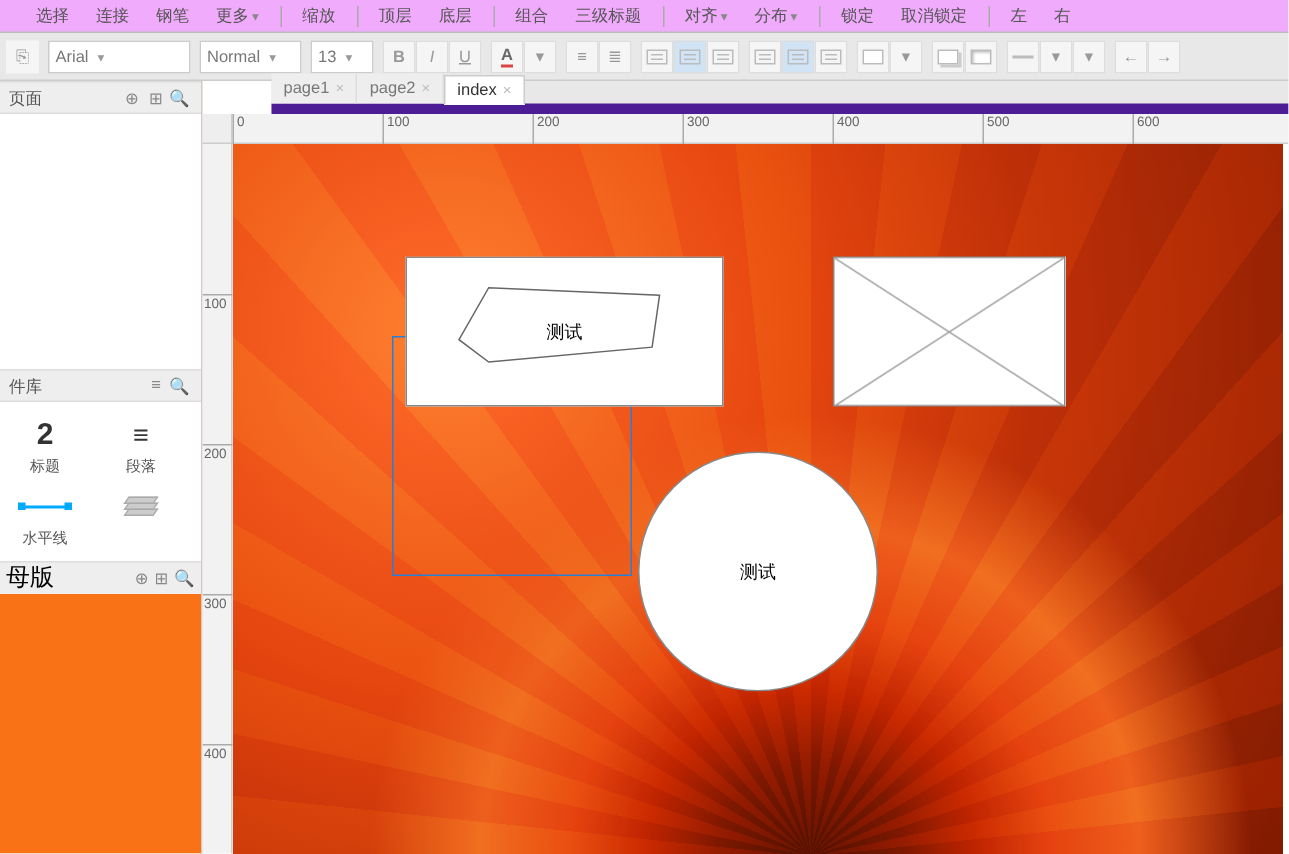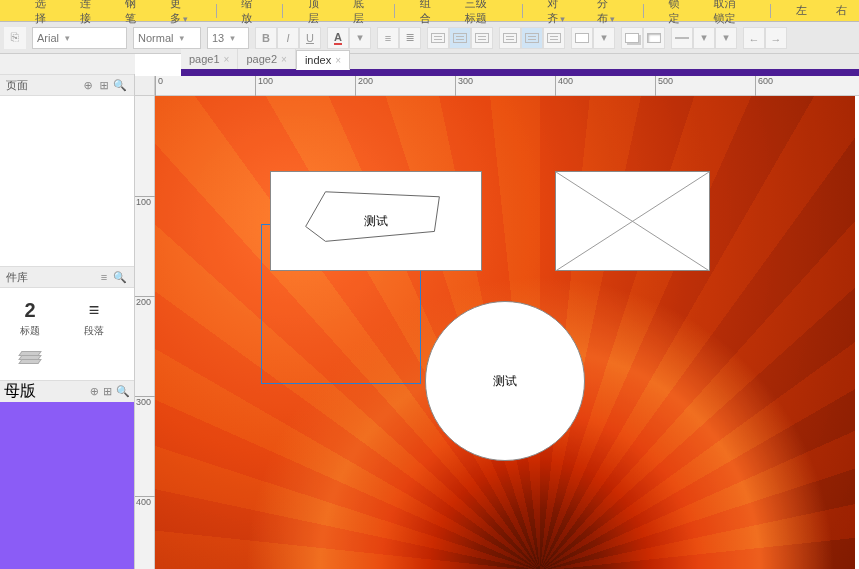--- a/index.html
+++ b/index.html
@@ -1,38 +1,38 @@
 <!DOCTYPE html>
 <html><head>
 <meta charset="utf-8">
 <style>
 * { box-sizing: border-box; margin: 0; padding: 0; font-family: Arial, sans-serif; }
 body { width: 859px; height: 569px; overflow: hidden; background: #f0f0f0; }
 
 
-.toolbar-1 { height: 22px; background: #fde047; display: flex; align-items: center; padding: 0 4px; font-size: 11px; color: #555; gap: 13px; border-bottom: 1px solid #bbb; }
+.toolbar-1 { height: 22px; background: #f0abfc; display: flex; align-items: center; padding: 0 4px; font-size: 11px; color: #555; gap: 2px; border-bottom: 1px solid #bbb; }
 .toolbar-1 .spacer { flex: 0 0 auto; width: 10px; }
 .toolbar-1 .btn { padding: 0 8px; cursor: pointer; }
 .toolbar-1 .sep { width: 1px; height: 14px; background: #aaa; margin: 0 4px; }
 .downarrow::after { content: "▾"; font-size: 9px; margin-left: 2px; color: #888; }
 
 
 .toolbar-2 { height: 32px; background: #e8e8e8; display: flex; align-items: center; padding: 0 4px; gap: 6px; border-bottom: 1px solid #ccc; }
 .dropdown { display: flex; align-items: center; background: #fff; border: 1px solid #ccc; height: 22px; padding: 0 4px; font-size: 11px; color: #777; cursor: pointer; }
 .dropdown .dd-arrow { margin-left: 6px; font-size: 9px; color: #999; }
 .icon-btn { width: 22px; height: 22px; display: flex; align-items: center; justify-content: center; border: 1px solid transparent; cursor: pointer; font-size: 11px; color: #999; background: #f5f5f5; }
 .icon-btn.sel { background: #d0e4f5; border-color: #9cc; }
 .icon-group { display: flex; gap: 0; }
 .icon-group .icon-btn { border: 1px solid #ddd; }
 
 
 .main { display: flex; height: calc(569px - 54px); }
 
 
-.sidebar { width: 135px; background: #8b5cf6; display: flex; flex-direction: column; border-right: 1px solid #ccc; margin-top: 20px; }
+.sidebar { width: 135px; background: #f97316; display: flex; flex-direction: column; border-right: 1px solid #ccc; }
 .panel-header { height: 22px; background: #eee; display: flex; align-items: center; padding: 0 6px; font-size: 11px; color: #555; border-bottom: 1px solid #ddd; border-top: 1px solid #ddd; }
 .panel-header .hspacer { flex: 1; }
 .panel-header .hicon { width: 16px; height: 16px; display: flex; align-items: center; justify-content: center; font-size: 11px; color: #888; cursor: pointer; }
 .panel-body { flex: 0 0 auto; }
 .lib-body { padding: 8px 0; display: flex; flex-wrap: wrap; gap: 6px 4px; }
 .lib-item { width: 60px; text-align: center; font-size: 11px; color: #555; cursor: pointer; }
 .lib-item .lib-icon { height: 28px; display: flex; align-items: center; justify-content: center; font-weight: bold; color: #333; }
 .lib-item .lib-icon.big { font-size: 20px; }
 .lib-label { font-size: 10px; }
 .lib-hr { width: 30px; height: 2px; background: #0af; position: relative; }
@@ -212,20 +212,26 @@
       <div class="lib-item">
         <div class="lib-icon big">2</div>
         <div class="lib-label">标题</div>
       </div>
       <div class="lib-item">
         <div class="lib-icon" style="font-size:18px">≡</div>
         <div class="lib-label">段落</div>
       </div>
       <div class="lib-item">
         <div class="lib-icon">
+            <span class="lib-hr"></span>
+          </div>
+        <div class="lib-label">水平线</div>
+      </div>
+      <div class="lib-item">
+        <div class="lib-icon">
           <div class="stack-icon">
               <div class="layer"></div>
               <div class="layer"></div>
               <div class="layer"></div>
             </div>
         </div>
         <div class="lib-label"></div>
       </div>
     </div>
 

